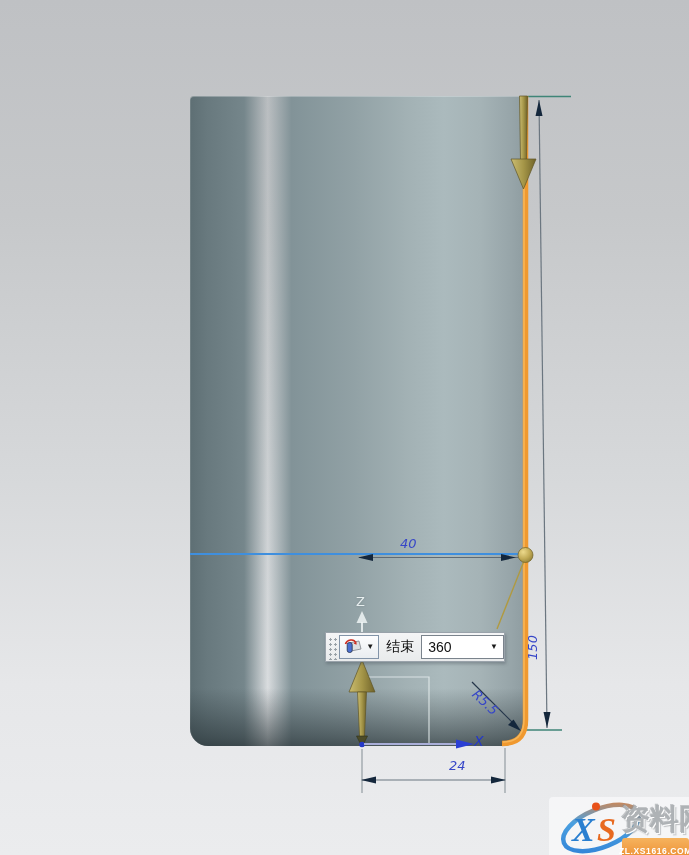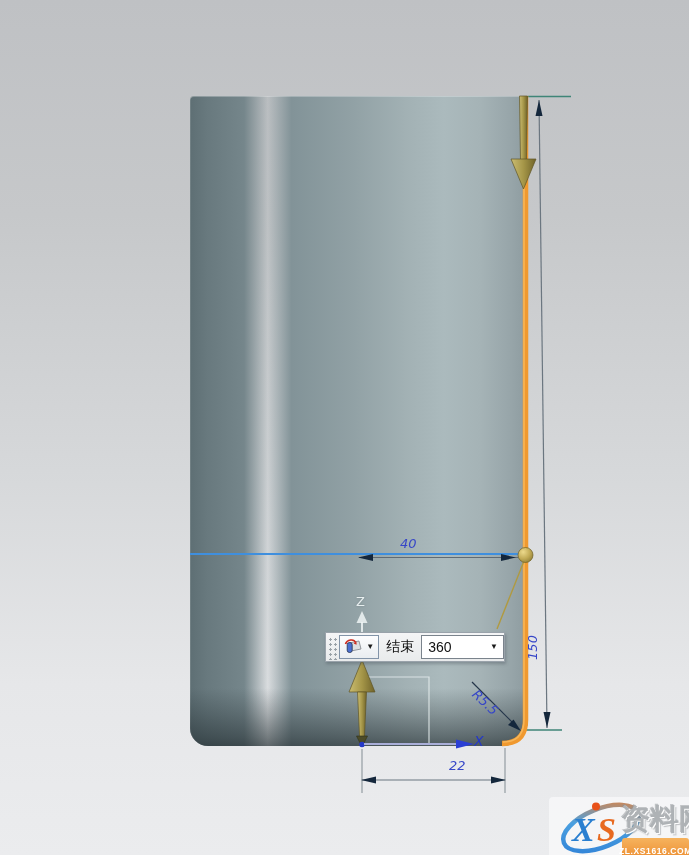--- a/index.html
+++ b/index.html
@@ -139,21 +139,21 @@
     <polygon points="474,744 456,739.5 456,748.5" fill="#2b3fd4"></polygon>
 
     <line x1="362" y1="622" x2="362" y2="632" stroke="rgba(238,244,244,0.85)" stroke-width="2"></line>
     <polygon points="362,611 356.5,623 367.5,623" fill="rgba(238,244,244,0.85)"></polygon>
 
     <circle cx="525.5" cy="555" r="7.5" fill="url(#gold)" stroke="#6e5f24" stroke-width="0.7"></circle>
   </svg>
 
   <span class="dimtxt" style="left:400px;top:537px;">40</span>
   <span class="dimtxt rot-90" style="left:520px;top:641px;">150</span>
-  <span class="dimtxt" style="left:449px;top:759px;">22</span>
+  <span class="dimtxt" style="left:449px;top:759px;">24</span>
   <span class="dimtxt rot-45" style="left:470px;top:684px;">R5.5</span>
   <span class="axis-x">X</span>
   <span class="axis-z">Z</span>
 
   <div class="mini-toolbar">
     <div class="grip"></div>
     <div class="icon-btn">
       <svg width="18" height="16" viewBox="0 0 18 16">
         <polygon points="5,4 15,2 17,10 7,12" fill="#dddfe1" stroke="#7d8288" stroke-width="0.8"></polygon>
         <rect x="3.2" y="3.5" width="5" height="10" rx="2.2" fill="#4a6fd0" stroke="#21304e" stroke-width="0.8"></rect>

